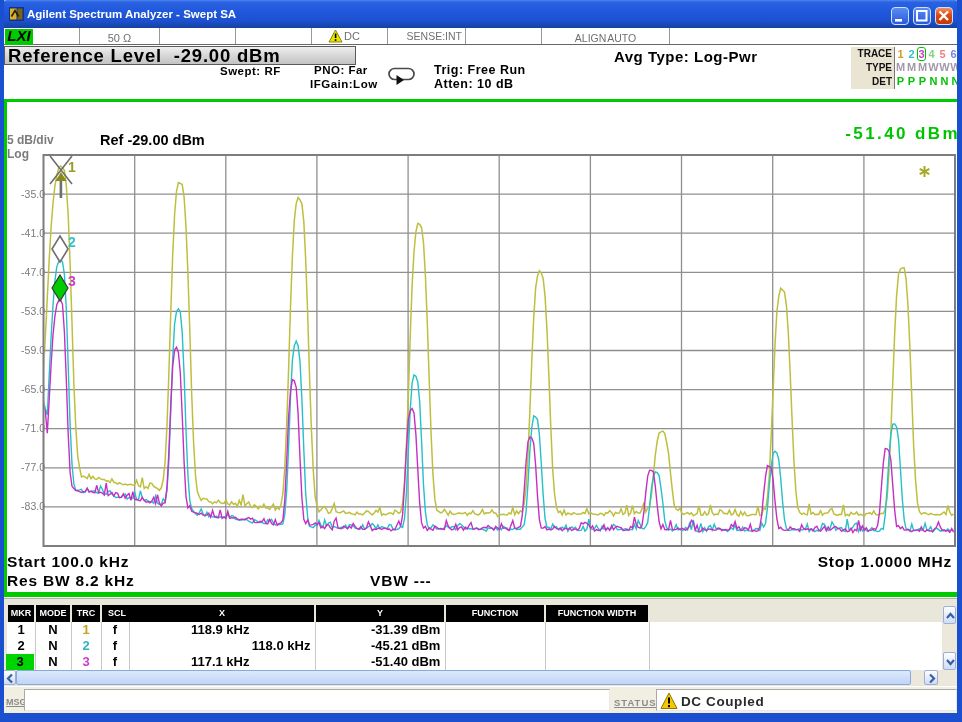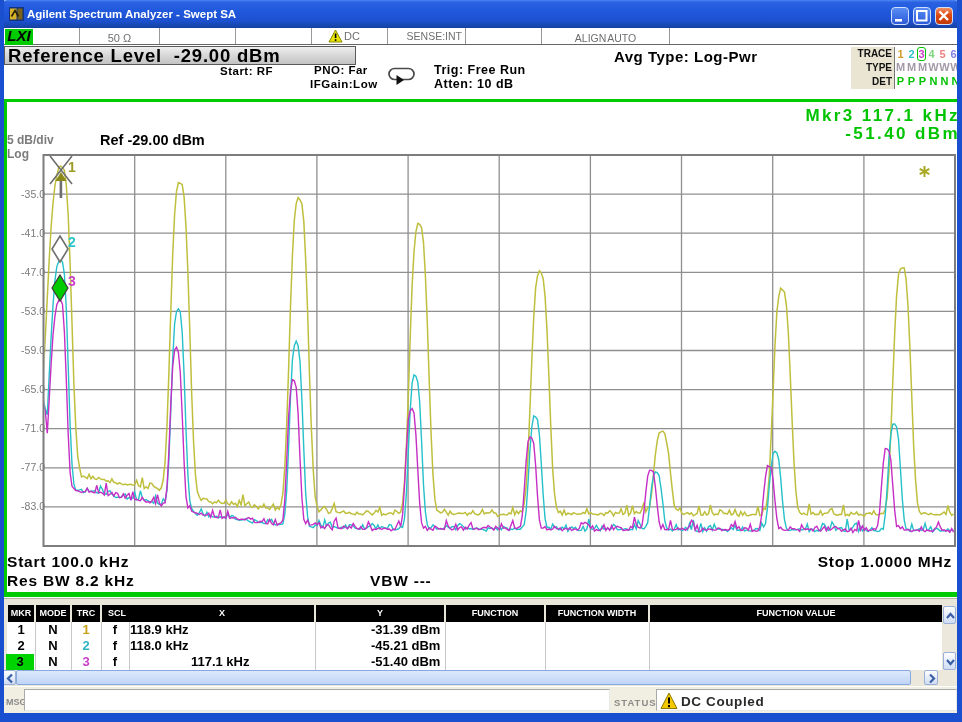--- a/index.html
+++ b/index.html
@@ -62,21 +62,21 @@
 .mc{position:absolute;top:0;height:16px;line-height:16px;}
 .vline{position:absolute;top:17px;width:1px;height:48px;background:#c9c9c9;}
 
 #vscroll{left:943px;top:605px;width:13px;height:66px;background:#ece9dc;}
 #hscroll{left:2px;top:670px;width:955px;height:15px;background:#ece9dc;}
 .sbtn{position:absolute;background:linear-gradient(#fdfefe,#cfdcf3);border:1px solid #9ab0d8;
  border-radius:2px;color:#3a5a9c;font-size:9px;text-align:center;}
 
 #msgbar{left:4px;top:687px;width:953px;height:26px;background:#f1efe2;}
 .sunk{position:absolute;background:#fff;border:1px solid #aaa;border-right-color:#e8e8e8;border-bottom-color:#e8e8e8;height:22px;top:2px;}
-.slab{position:absolute;color:#8a8a8a;font-size:9px;font-weight:bold;}
+.slab{position:absolute;color:#8a8a8a;font-size:9px;font-weight:bold;text-decoration:underline;}
 </style>
 </head>
 <body>
 <div id="win">
 
   <div class="abs" id="title">
     <svg class="abs" style="left:9px;top:7px" width="15" height="14">
       <rect x="0" y="0" width="15" height="14" rx="1" fill="#13337a"></rect>
       <rect x="1" y="1.5" width="6.5" height="11" fill="#d8b32a"></rect>
       <rect x="8.5" y="1.5" width="5" height="11" fill="#7a621a"></rect>
@@ -111,21 +111,21 @@
     </div>
     <div class="tcell" style="left:384px;width:78px">
         <span class="tgray" style="position:absolute;right:3px;line-height:16px;font-size:10.5px">SENSE:INT</span>
       </div>
     <div class="tcell" style="left:462px;width:76px"></div>
     <div class="tcell" style="left:538px;width:128px;text-align:center"><span class="tgray" style="line-height:16px;font-size:10.5px">ALIGN AUTO</span></div>
   </div>
 
   <div class="abs" id="cfg">
     <div class="abs" id="refbox">Reference Level&nbsp;&nbsp;-29.00 dBm</div>
-    <div class="abs cfgt" style="left:216px;top:20px;font-size:11.5px">Start: RF</div>
+    <div class="abs cfgt" style="left:216px;top:20px;font-size:11.5px">Swept: RF</div>
     <div class="abs cfgt" style="left:310px;top:19px;font-size:11.5px">PNO: Far</div>
     <div class="abs cfgt" style="left:306px;top:33px;font-size:11.5px">IFGain:Low</div>
     <svg class="abs" style="left:383px;top:22px" width="30" height="20" viewBox="0 0 30 20">
       <rect x="2" y="1.5" width="25" height="11" rx="5.5" fill="none" stroke="#4a4a4a" stroke-width="1.7"></rect>
       <path d="M9.5 8 L9.5 18 L17 13 Z" fill="#111"></path>
     </svg>
     <div class="abs cfgt" style="left:430px;top:18px;font-size:12.5px">Trig: Free Run</div>
     <div class="abs cfgt" style="left:430px;top:32px;font-size:12.5px">Atten: 10 dB</div>
     <div class="abs cfgt" style="left:610px;top:3px;font-size:15px">Avg Type: Log-Pwr</div>
     <div class="abs" id="trpanel">
@@ -136,21 +136,20 @@
       <div class="trval" style="top:0px;height:14px"><span style="color:#d29a2a">1</span><span style="color:#2fc3cd">2</span><span style="color:#c93fc9;border:1px solid #00c400;border-radius:3px;width:9px">3</span><span style="color:#7ed87e">4</span><span style="color:#ef8080">5</span><span style="color:#8080e8">6</span></div>
       <div class="trval" style="top:14px;height:14px;color:#a39aa8"><span>M</span><span>M</span><span>M</span><span>W</span><span>W</span><span>W</span></div>
       <div class="trval" style="top:28px;height:14px;color:#00c400"><span>P</span><span>P</span><span>P</span><span>N</span><span>N</span><span>N</span></div>
     </div>
   </div>
 
   <div class="abs" id="greenTop"></div>
   <div class="abs" id="greenLeft"></div>
   <div class="abs" id="greenBot"></div>
   <div class="abs" id="screen">
-    <div class="abs" id="mkr1">Mkr3 117.1 kHz</div>
     <div class="abs" id="mkr2">-51.40 dBm</div>
     <div class="abs gray b" style="left:0px;top:31px;font-size:12px">5 dB/div</div>
     <div class="abs gray b" style="left:0px;top:45px;font-size:12px">Log</div>
     <div class="abs b" style="left:93px;top:30px;font-size:14.5px">Ref -29.00 dBm</div>
 
     <div class="ylab" style="right:912px;top:86px">-35.0</div>
 <div class="ylab" style="right:912px;top:125px">-41.0</div>
 <div class="ylab" style="right:912px;top:164px">-47.0</div>
 <div class="ylab" style="right:912px;top:203px">-53.0</div>
 <div class="ylab" style="right:912px;top:242px">-59.0</div>
@@ -216,43 +215,42 @@
   <div class="abs" id="mtable">
     <div class="abs" id="rowsbg"></div>
     <div class="hcell" style="left:1px;width:26px">MKR</div>
     <div class="hcell" style="left:29px;width:34px">MODE</div>
     <div class="hcell" style="left:65px;width:28px">TRC</div>
     <div class="hcell" style="left:95px;width:30px">SCL</div>
     <div class="hcell" style="left:123px;width:184px">X</div>
     <div class="hcell" style="left:309px;width:128px">Y</div>
     <div class="hcell" style="left:439px;width:98px">FUNCTION</div>
     <div class="hcell" style="left:539px;width:102px">FUNCTION WIDTH</div>
-    <div class="hcell" style="left:643px;width:292px">FUNCTION VALUE</div>
     <div class="vline" style="left:28px"></div>
       <div class="vline" style="left:64px"></div>
       <div class="vline" style="left:94px"></div>
       <div class="vline" style="left:122px"></div>
       <div class="vline" style="left:308px"></div>
       <div class="vline" style="left:438px"></div>
       <div class="vline" style="left:538px"></div>
       <div class="vline" style="left:642px"></div>
     <div class="mrow" style="top:17px">
       <div class="mc" style="left:1px;width:26px;text-align:center">1</div>
       <div class="mc" style="left:29px;width:34px;text-align:center">N</div>
       <div class="mc" style="left:65px;width:28px;text-align:center;color:#c8a21c">1</div>
       <div class="mc" style="left:95px;width:26px;text-align:center">f</div>
-      <div class="mc" style="left:123px;width:184px;text-align:left">118.9 kHz&nbsp;</div>
+      <div class="mc" style="left:123px;width:184px;text-align:center">118.9 kHz&nbsp;</div>
       <div class="mc" style="left:309px;width:128px;text-align:right">-31.39 dBm&nbsp;</div>
     </div>
     <div class="mrow" style="top:33px">
       <div class="mc" style="left:1px;width:26px;text-align:center">2</div>
       <div class="mc" style="left:29px;width:34px;text-align:center">N</div>
       <div class="mc" style="left:65px;width:28px;text-align:center;color:#2fb3c3">2</div>
       <div class="mc" style="left:95px;width:26px;text-align:center">f</div>
-      <div class="mc" style="left:123px;width:184px;">118.0 kHz&nbsp;</div>
+      <div class="mc" style="left:123px;width:184px;text-align:right">118.0 kHz&nbsp;</div>
       <div class="mc" style="left:309px;width:128px;text-align:right">-45.21 dBm&nbsp;</div>
     </div>
     <div class="mrow" style="top:49px">
       <div class="mc" style="left:-1px;width:28px;text-align:center;background:#00d400">3</div>
       <div class="mc" style="left:29px;width:34px;text-align:center">N</div>
       <div class="mc" style="left:65px;width:28px;text-align:center;color:#c93fc9">3</div>
       <div class="mc" style="left:95px;width:26px;text-align:center">f</div>
       <div class="mc" style="left:123px;width:184px;text-align:center">117.1 kHz&nbsp;</div>
       <div class="mc" style="left:309px;width:128px;text-align:right">-51.40 dBm&nbsp;</div>
     </div>

